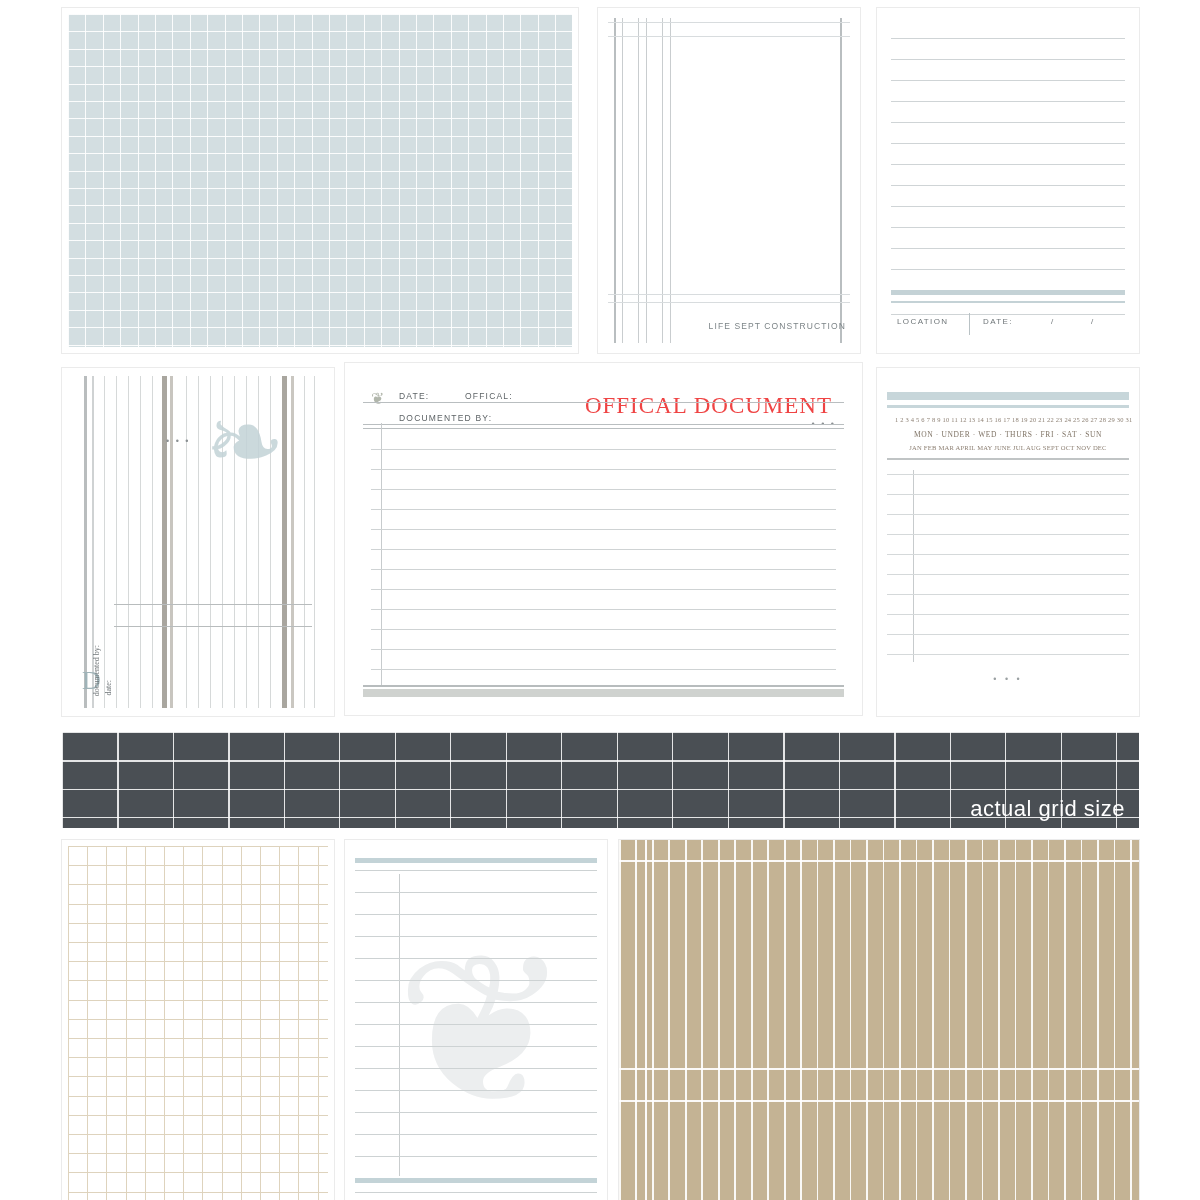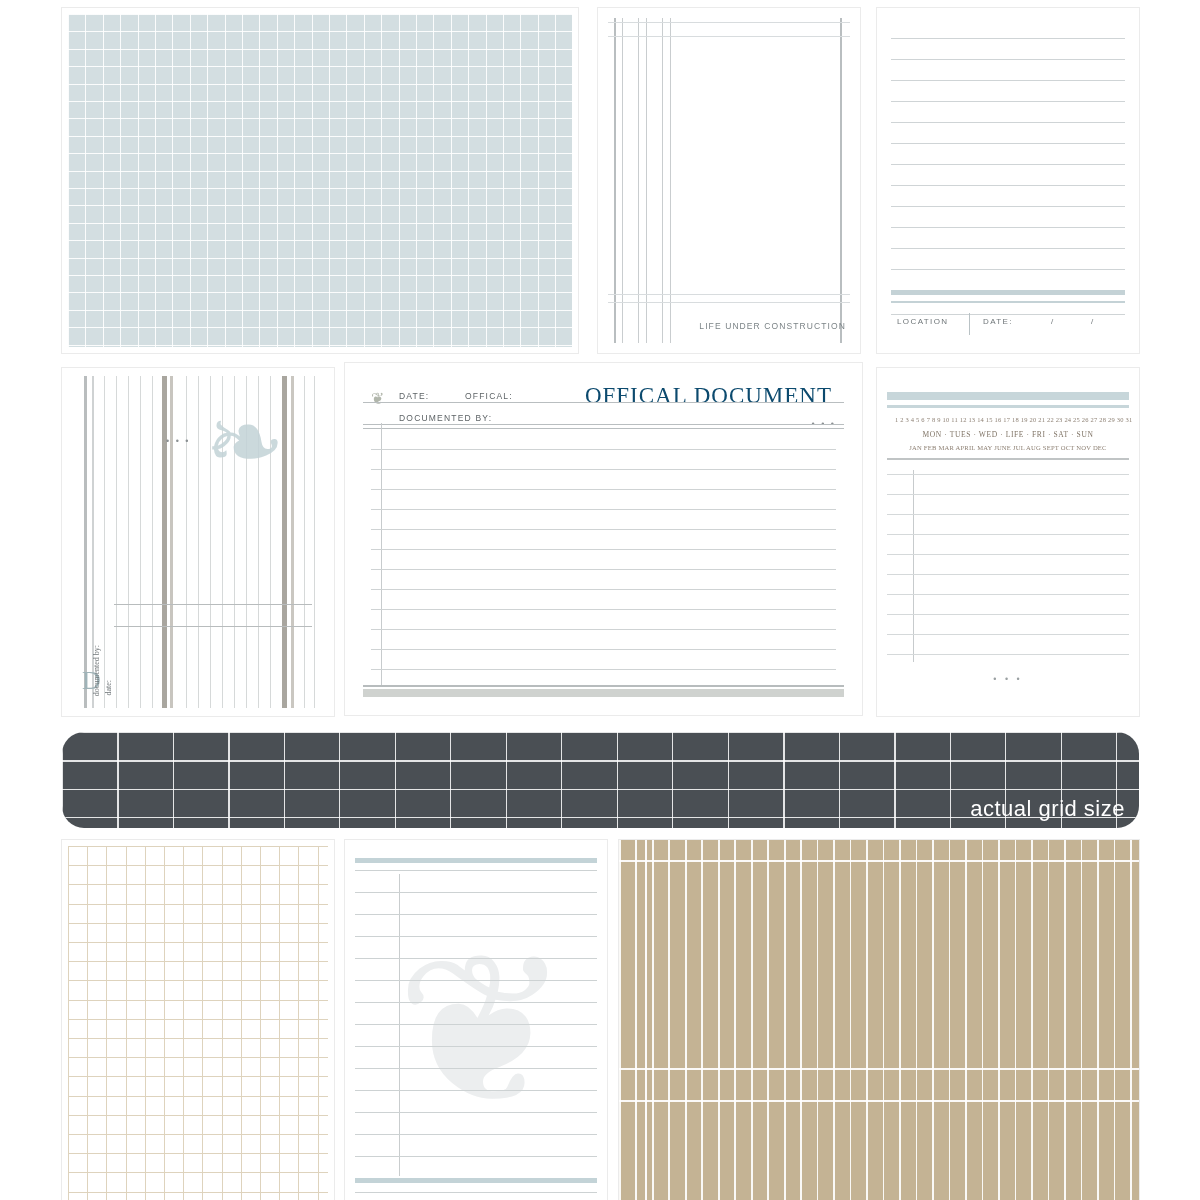--- a/index.html
+++ b/index.html
@@ -47,40 +47,40 @@
   #damask .orn{position:absolute;left:105px;top:18px;width:140px;height:95px;color:#c3d3d7;font-size:96px;line-height:95px;text-align:center;opacity:.85;}
   #damask .stampbox{position:absolute;left:10px;bottom:10px;width:34px;height:96px;}
   #damask .big-d{position:absolute;left:2px;bottom:2px;font-family:"Liberation Serif",serif;font-size:26px;color:#9fb3b8;}
   #damask .vtxt{position:absolute;writing-mode:vertical-rl;transform:rotate(180deg);font-size:8px;color:#6f7578;font-family:"Liberation Serif",serif;}
   #damask .dots{position:absolute;left:96px;top:60px;font-size:9px;color:#8b9093;letter-spacing:2px;}
 
   #official{left:345px;top:363px;width:517px;height:352px;}
   #official .pad{position:absolute;left:8px;top:8px;right:8px;bottom:8px;}
   #official .hrule{position:absolute;left:18px;right:18px;height:1px;background:#cfd3d4;}
   #official .topline{position:absolute;left:10px;right:10px;height:1px;background:#b9bec0;}
-  #official .title{position:absolute;right:22px;top:12px;font-family:"Liberation Serif",serif;font-size:23px;letter-spacing:1px;color:#0c4a6e;}
+  #official .title{position:absolute;right:22px;top:22px;font-family:"Liberation Serif",serif;font-size:23px;letter-spacing:1px;color:#ef4444;}
   #official .lbl{position:absolute;font-size:8.5px;letter-spacing:1.2px;color:#5d6366;}
   #official .vm{position:absolute;top:52px;bottom:20px;width:1px;background:#c7cbcd;}
   #official .crest{position:absolute;left:18px;top:18px;font-size:16px;color:#b2b7ac;}
   #official .dots{position:absolute;right:18px;top:48px;font-size:9px;color:#8b9093;letter-spacing:2px;}
   #official .footbar{position:absolute;left:10px;right:10px;bottom:10px;height:8px;background:#cfd2cf;}
   #official .footbar2{position:absolute;left:10px;right:10px;bottom:20px;height:2px;background:#b7bcbd;}
 
   #calendar{left:877px;top:368px;width:262px;height:348px;}
   #calendar .pad{position:absolute;left:10px;top:10px;right:10px;bottom:10px;}
   #calendar .band{position:absolute;left:0;right:0;background:#c7d6da;}
   #calendar .rule{position:absolute;left:0;right:0;height:1px;background:#d5d9da;}
   #calendar .nums{position:absolute;left:8px;right:8px;font-size:6.5px;letter-spacing:.2px;color:#8c7f72;font-family:"Liberation Serif",serif;white-space:nowrap;text-align:center;}
   #calendar .days{position:absolute;left:8px;right:8px;font-size:7.5px;letter-spacing:.6px;color:#7f7365;font-family:"Liberation Serif",serif;white-space:nowrap;text-align:center;}
   #calendar .months{position:absolute;left:6px;right:6px;font-size:6.6px;letter-spacing:.2px;color:#8c7f72;font-family:"Liberation Serif",serif;white-space:nowrap;text-align:center;}
   #calendar .vm{position:absolute;top:92px;bottom:44px;width:1px;background:#c7cbcd;}
   #calendar .dots{position:absolute;left:0;right:0;bottom:22px;text-align:center;font-size:9px;color:#9aa0a2;letter-spacing:3px;}
 
   
-  #darkband{position:absolute;left:62px;top:732px;width:1077px;height:96px;background:#4a4f54;overflow:hidden;border-radius:22px;}
+  #darkband{position:absolute;left:62px;top:732px;width:1077px;height:96px;background:#4a4f54;overflow:hidden;}
   #darkband .g{position:absolute;inset:0;
     background:
       repeating-linear-gradient(to right, rgba(255,255,255,.85) 0 1px, transparent 1px 55.5px),
       repeating-linear-gradient(to bottom, rgba(255,255,255,.85) 0 1px, transparent 1px 28.5px);
   }
   #darkband .lbl{position:absolute;right:14px;bottom:6px;font-size:22px;color:#ffffff;letter-spacing:.5px;}
 
   
   #tangrid{left:62px;top:840px;width:272px;height:360px;}
   #tangrid .pad{position:absolute;left:6px;top:6px;right:6px;bottom:0;background:#fff;
@@ -121,21 +121,21 @@
       <div class="vline" style="left:30px;"></div>
       <div class="vline" style="left:38px;"></div>
       <div class="vline" style="left:54px;"></div>
       <div class="vline" style="left:62px;"></div>
       <div class="vline thick" style="right:8px;"></div>
       <div class="hline" style="top:4px;"></div>
       <div class="hline" style="top:18px;"></div>
       <div class="hline" style="bottom:48px;"></div>
       <div class="hline" style="bottom:40px;"></div>
     </div>
-    <div class="caption">LIFE UNDER CONSTRUCTION</div>
+    <div class="caption">LIFE SEPT CONSTRUCTION</div>
   </div>
 </div>
 
 <div class="sheet" id="lined">
   <div class="inner">
     <div class="pad">
       <div class="rule" style="top:16px;"></div>
       <div class="rule" style="top:37px;"></div>
       <div class="rule" style="top:58px;"></div>
       <div class="rule" style="top:79px;"></div>
@@ -237,21 +237,21 @@
   </div>
 </div>
 
 <div class="sheet" id="calendar">
   <div class="inner">
     <div class="pad">
       <div class="band" style="top:14px;height:8px;"></div>
       <div class="band" style="top:27px;height:3px;"></div>
 
       <div class="nums" style="top:38px;">1 2 3 4 5 6 7 8 9 10 11 12 13 14 15 16 17 18 19 20 21 22 23 24 25 26 27 28 29 30 31</div>
-      <div class="days" style="top:52px;">MON · TUES · WED · LIFE · FRI · SAT · SUN</div>
+      <div class="days" style="top:52px;">MON · UNDER · WED · THURS · FRI · SAT · SUN</div>
       <div class="months" style="top:66px;">JAN FEB MAR APRIL MAY JUNE JUL AUG SEPT OCT NOV DEC</div>
 
       <div class="band" style="top:80px;height:2px;background:#c0c4c5;"></div>
 
       <div class="vm" style="left:26px;"></div>
 
       <div class="rule" style="top:96px;"></div>
       <div class="rule" style="top:116px;"></div>
       <div class="rule" style="top:136px;"></div>
       <div class="rule" style="top:156px;"></div>

